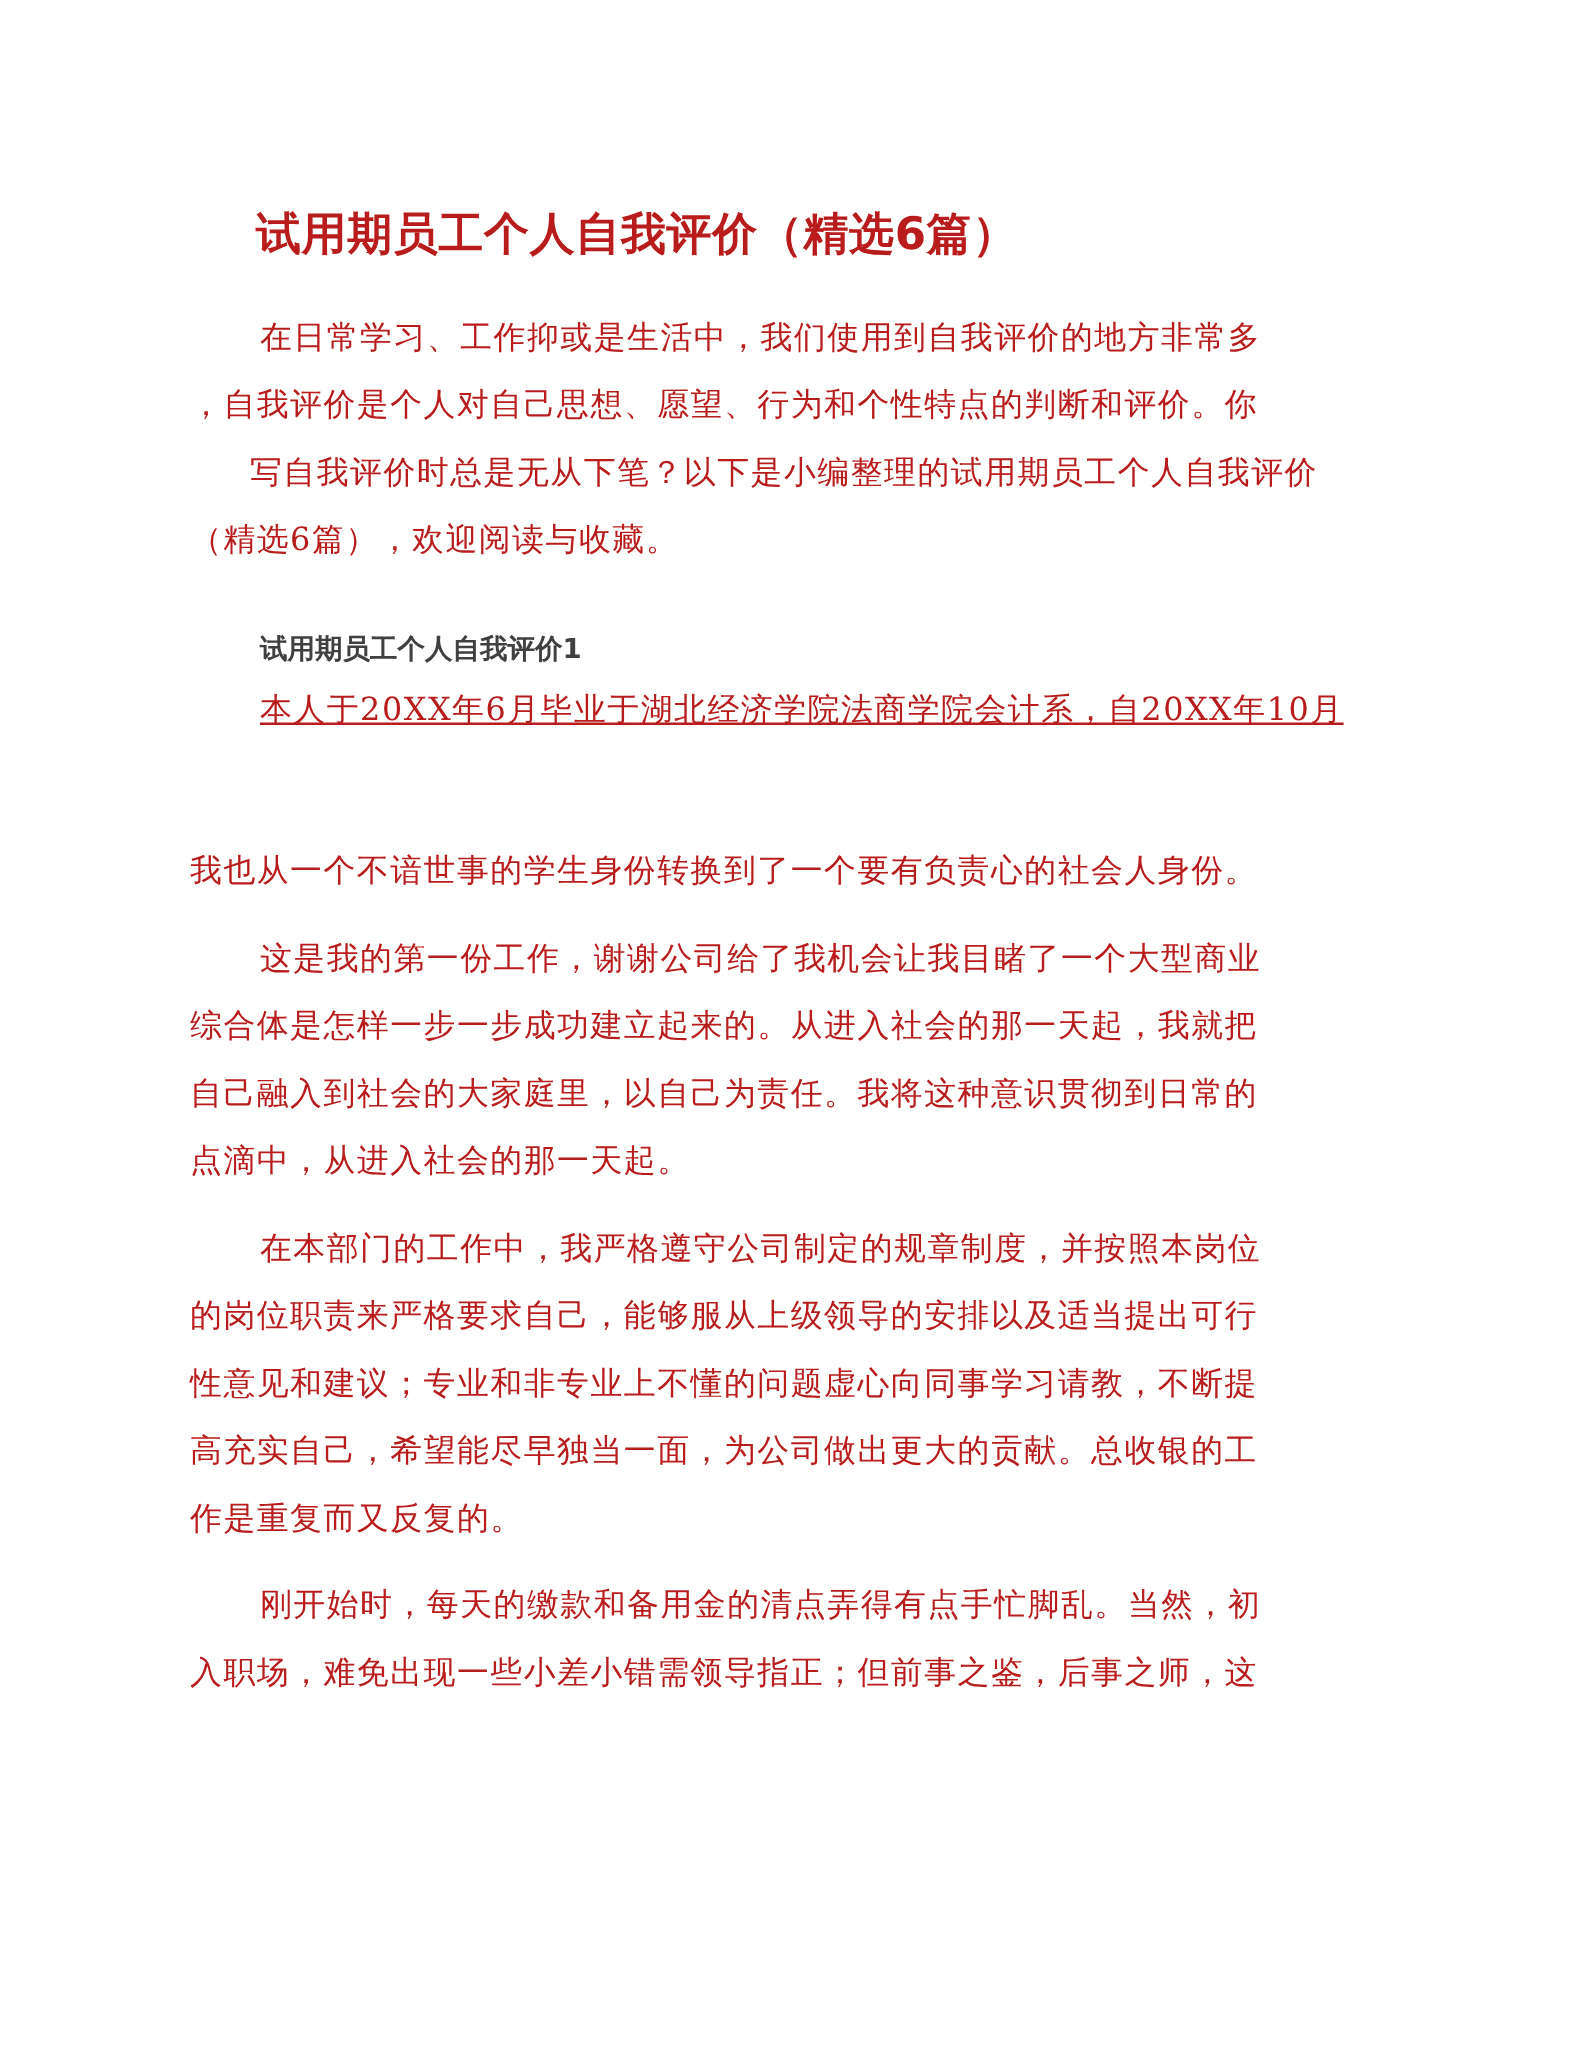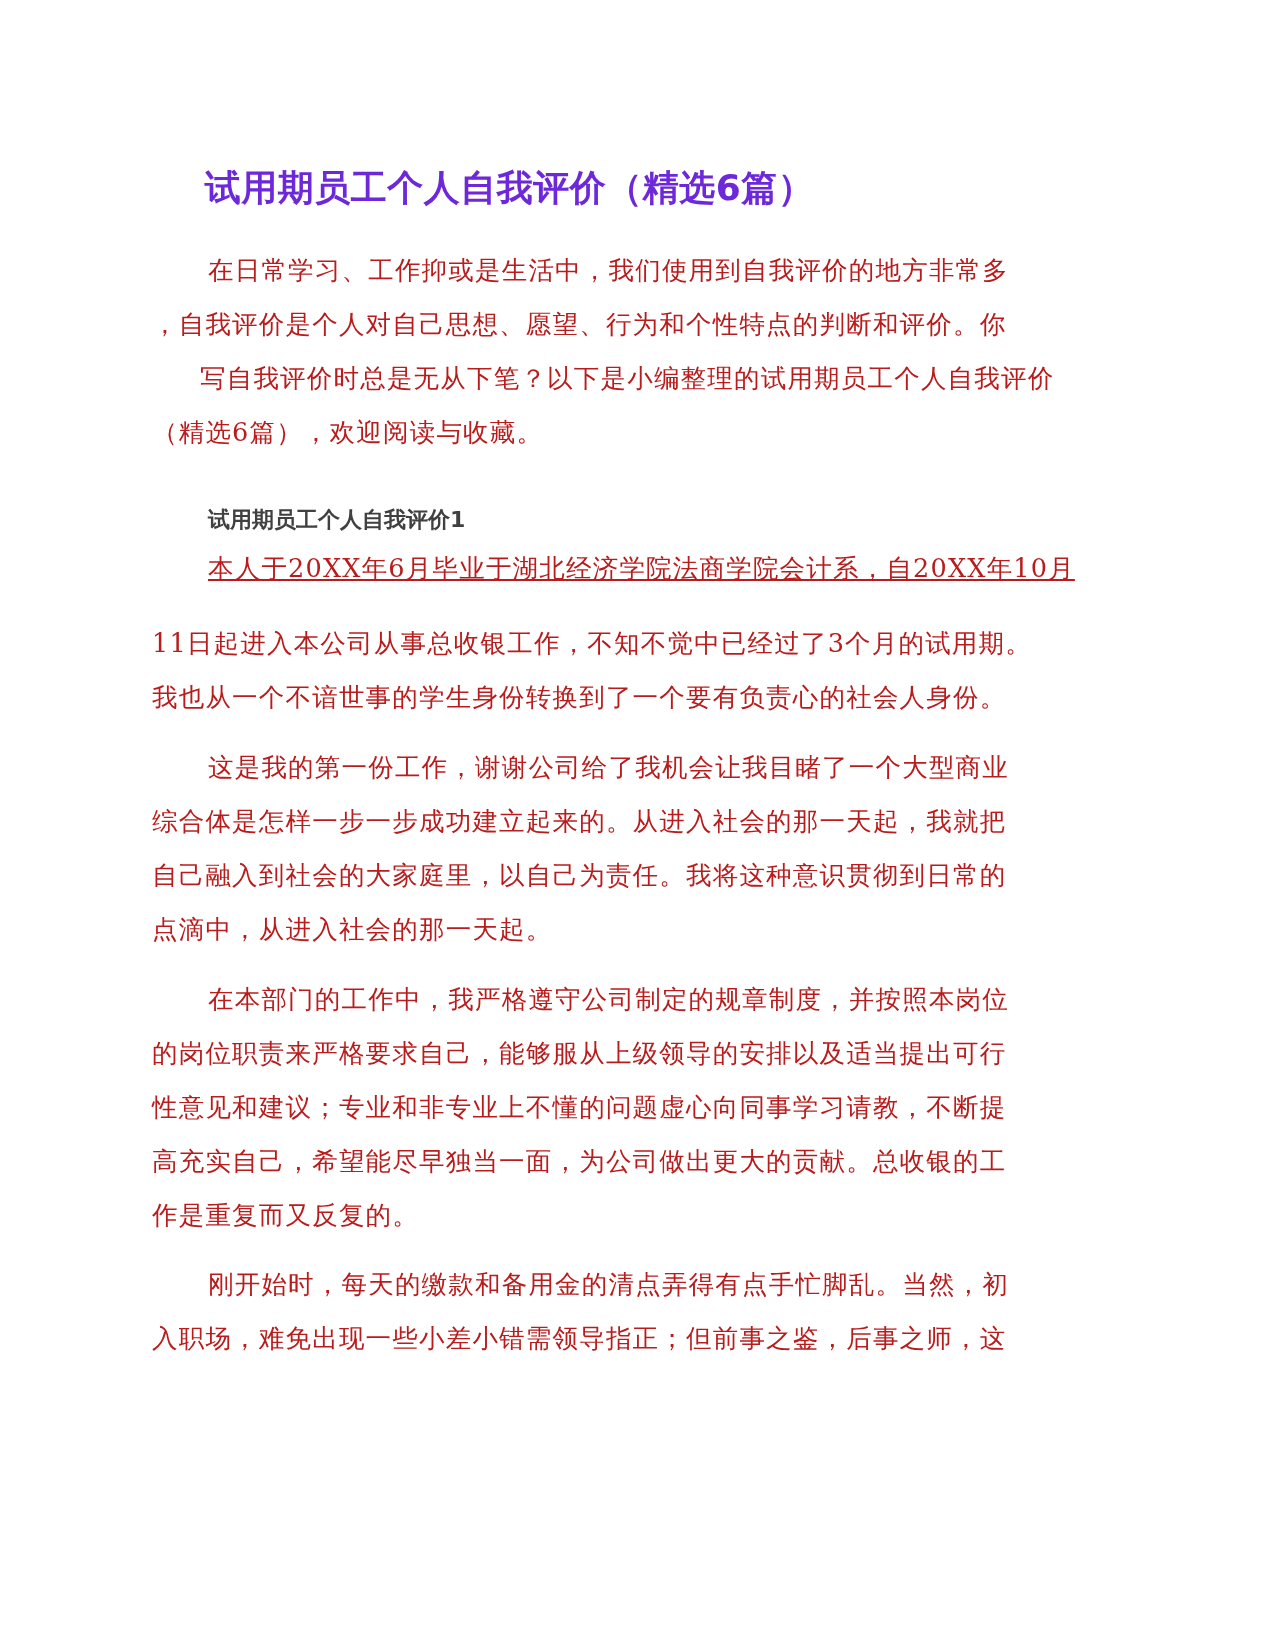--- a/index.html
+++ b/index.html
@@ -25,21 +25,21 @@
     .title {
       position: absolute;
       left: 0;
       width: 1019px;
       top: 166px;
       text-align: center;
       font-family: "DejaVu Sans", "Liberation Sans", sans-serif;
       font-weight: bold;
       font-size: 36px;
       line-height: 44px;
-      color: #6d28d9;
+      color: #b91c1c;
       letter-spacing: 0.5px;
     }
     .line {
       position: absolute;
       left: 152px;
       width: 960px;
       font-size: 25.5px;
       line-height: 36px;
       white-space: nowrap;
       color: #b91c1c;
@@ -65,21 +65,20 @@
   <div class="title">试用期员工个人自我评价（精选6篇）</div>
 
   <div class="line indent" style="top:252px;">在日常学习、工作抑或是生活中，我们使用到自我评价的地方非常多</div>
   <div class="line" style="top:306px;">，自我评价是个人对自己思想、愿望、行为和个性特点的判断和评价。你</div>
   <div class="line" style="top:360px;margin-left:48px;">写自我评价时总是无从下笔？以下是小编整理的试用期员工个人自我评价</div>
   <div class="line" style="top:414px;">（精选6篇），欢迎阅读与收藏。</div>
 
   <div class="heading" style="top:502px;">试用期员工个人自我评价1</div>
 
   <div class="line indent" style="top:550px;text-decoration:underline;">本人于20XX年6月毕业于湖北经济学院法商学院会计系，自20XX年10月</div>
-  <div class="line" style="top:625px;">11日起进入本公司从事总收银工作，不知不觉中已经过了3个月的试用期。</div>
   <div class="line" style="top:679px;">我也从一个不谙世事的学生身份转换到了一个要有负责心的社会人身份。</div>
 
   <div class="line indent" style="top:749px;">这是我的第一份工作，谢谢公司给了我机会让我目睹了一个大型商业</div>
   <div class="line" style="top:803px;">综合体是怎样一步一步成功建立起来的。从进入社会的那一天起，我就把</div>
   <div class="line" style="top:857px;">自己融入到社会的大家庭里，以自己为责任。我将这种意识贯彻到日常的</div>
   <div class="line" style="top:911px;">点滴中，从进入社会的那一天起。</div>
 
   <div class="line indent" style="top:981px;">在本部门的工作中，我严格遵守公司制定的规章制度，并按照本岗位</div>
   <div class="line" style="top:1035px;">的岗位职责来严格要求自己，能够服从上级领导的安排以及适当提出可行</div>
   <div class="line" style="top:1089px;">性意见和建议；专业和非专业上不懂的问题虚心向同事学习请教，不断提</div>

